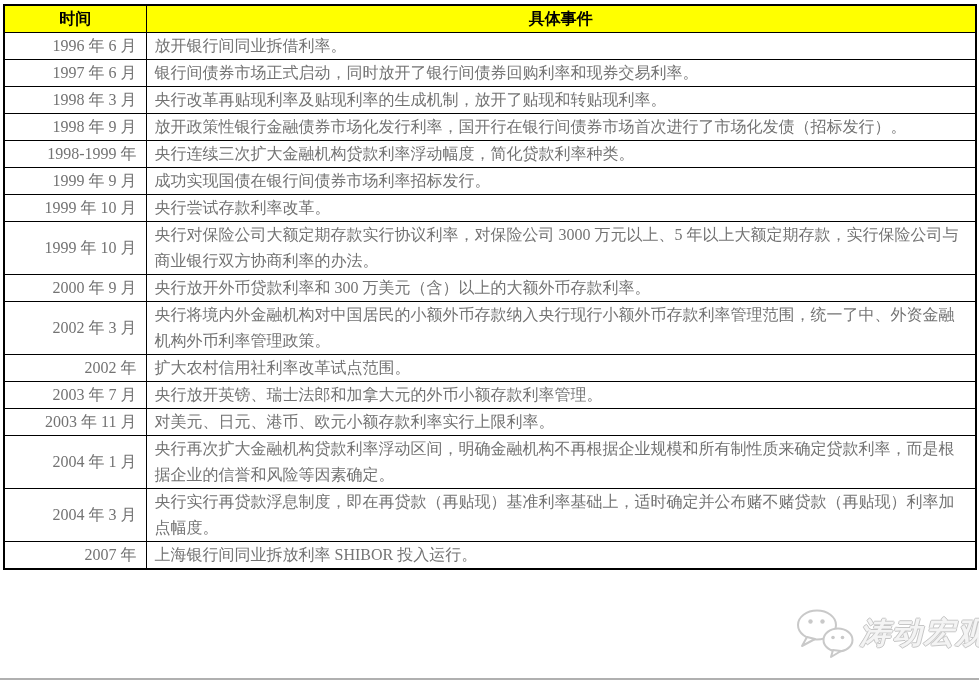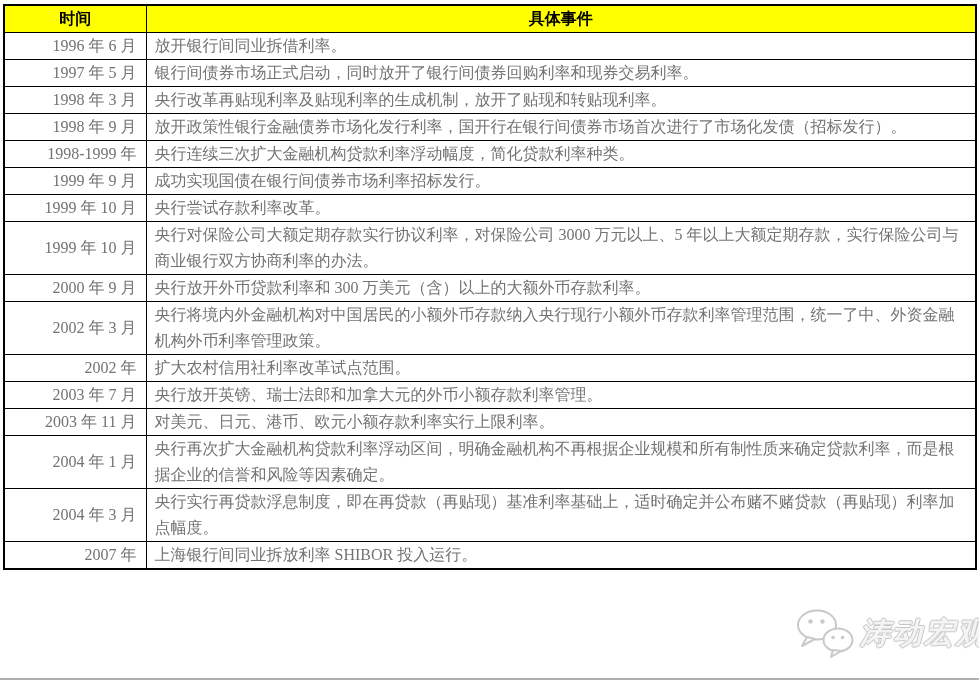--- a/index.html
+++ b/index.html
@@ -111,21 +111,21 @@
       </tr>
     </thead>
     <tbody>
 
         <tr>
           <td class="time-cell">1996 年 6 月</td>
           <td class="event-cell">放开银行间同业拆借利率。</td>
         </tr>
 
         <tr>
-          <td class="time-cell">1997 年 5 月</td>
+          <td class="time-cell">1997 年 6 月</td>
           <td class="event-cell">银行间债券市场正式启动，同时放开了银行间债券回购利率和现券交易利率。</td>
         </tr>
 
         <tr>
           <td class="time-cell">1998 年 3 月</td>
           <td class="event-cell">央行改革再贴现利率及贴现利率的生成机制，放开了贴现和转贴现利率。</td>
         </tr>
 
         <tr>
           <td class="time-cell">1998 年 9 月</td>

